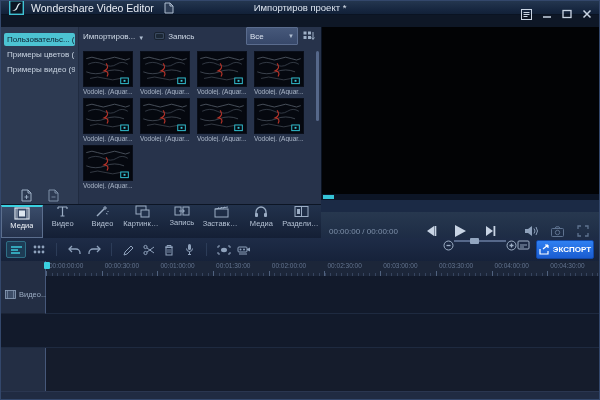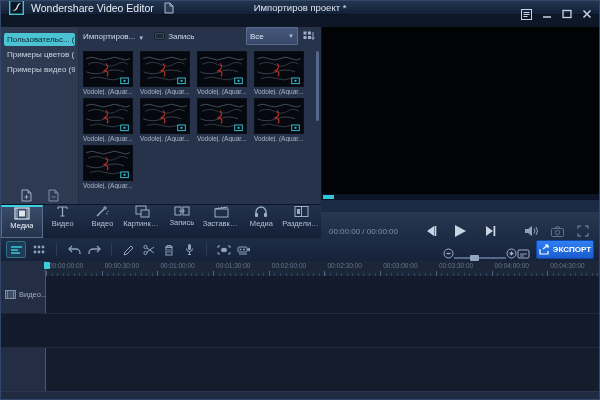--- a/index.html
+++ b/index.html
@@ -66,21 +66,21 @@
   .pv-center { position:absolute; left:50%; transform:translateX(-50%); display:flex; align-items:center; gap:16px; }
   .pv-right { position:absolute; right:10px; display:flex; align-items:center; gap:13px; color:#8ea1bb; }
   .pbtn { color:#c8d4e4; display:flex; align-items:center; }
 
   
   .tl-toolbar { position:absolute; top:237px; left:0; right:0; height:23px;
     background:linear-gradient(#1e2c47,#16223a); display:flex; align-items:center; padding:0 5px; }
   .tool { display:flex; align-items:center; justify-content:center; width:20px; height:17px; color:#8fa2bc; }
   .tool.activeview { background:#1d3c55; border:1px solid #2f6f86; border-radius:2px; color:#3cc9da; }
   .tsep { width:1px; height:13px; background:#2c3c58; margin:0 7px; }
-  .tl-right { margin-left:auto; display:flex; align-items:flex-end; gap:0; }
+  .tl-right { margin-left:auto; display:flex; align-items:flex-start; gap:0; }
   .zslider { width:52px; height:2px; background:#56688a; position:relative; }
   .zhandle { position:absolute; left:16px; top:-2px; width:9px; height:6px; background:#93a6c0; border-radius:1px; }
   .export-btn { width:58px; height:19px; margin-left:6px; background:linear-gradient(#2f80f2,#1a5cd0);
     border:1px solid #1148a8; border-radius:2px; color:#fff; font-size:8px; font-weight:bold;
     display:flex; align-items:center; justify-content:center; gap:3px; }
 
   
   .ruler { position:absolute; top:260px; left:0; right:0; height:15px; background:#1c2639; }
   .ruler-head { position:absolute; left:0; top:0; width:45px; height:15px; background:#232e44; border-right:1px solid #46587a; }
   .ruler-body { position:absolute; left:45px; right:0; top:0; height:15px;

